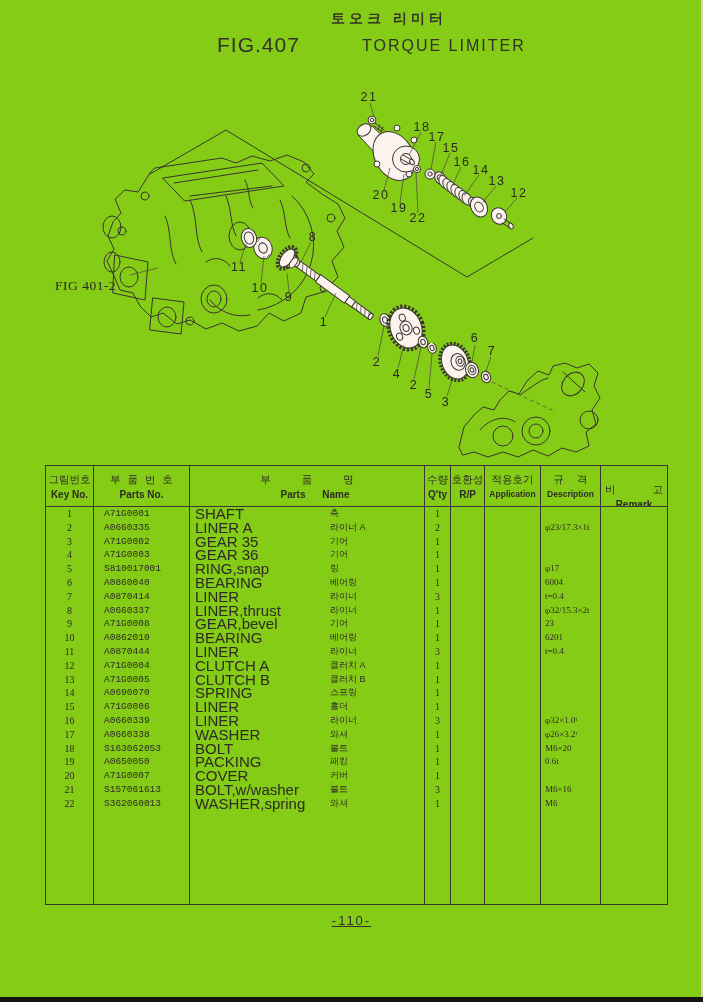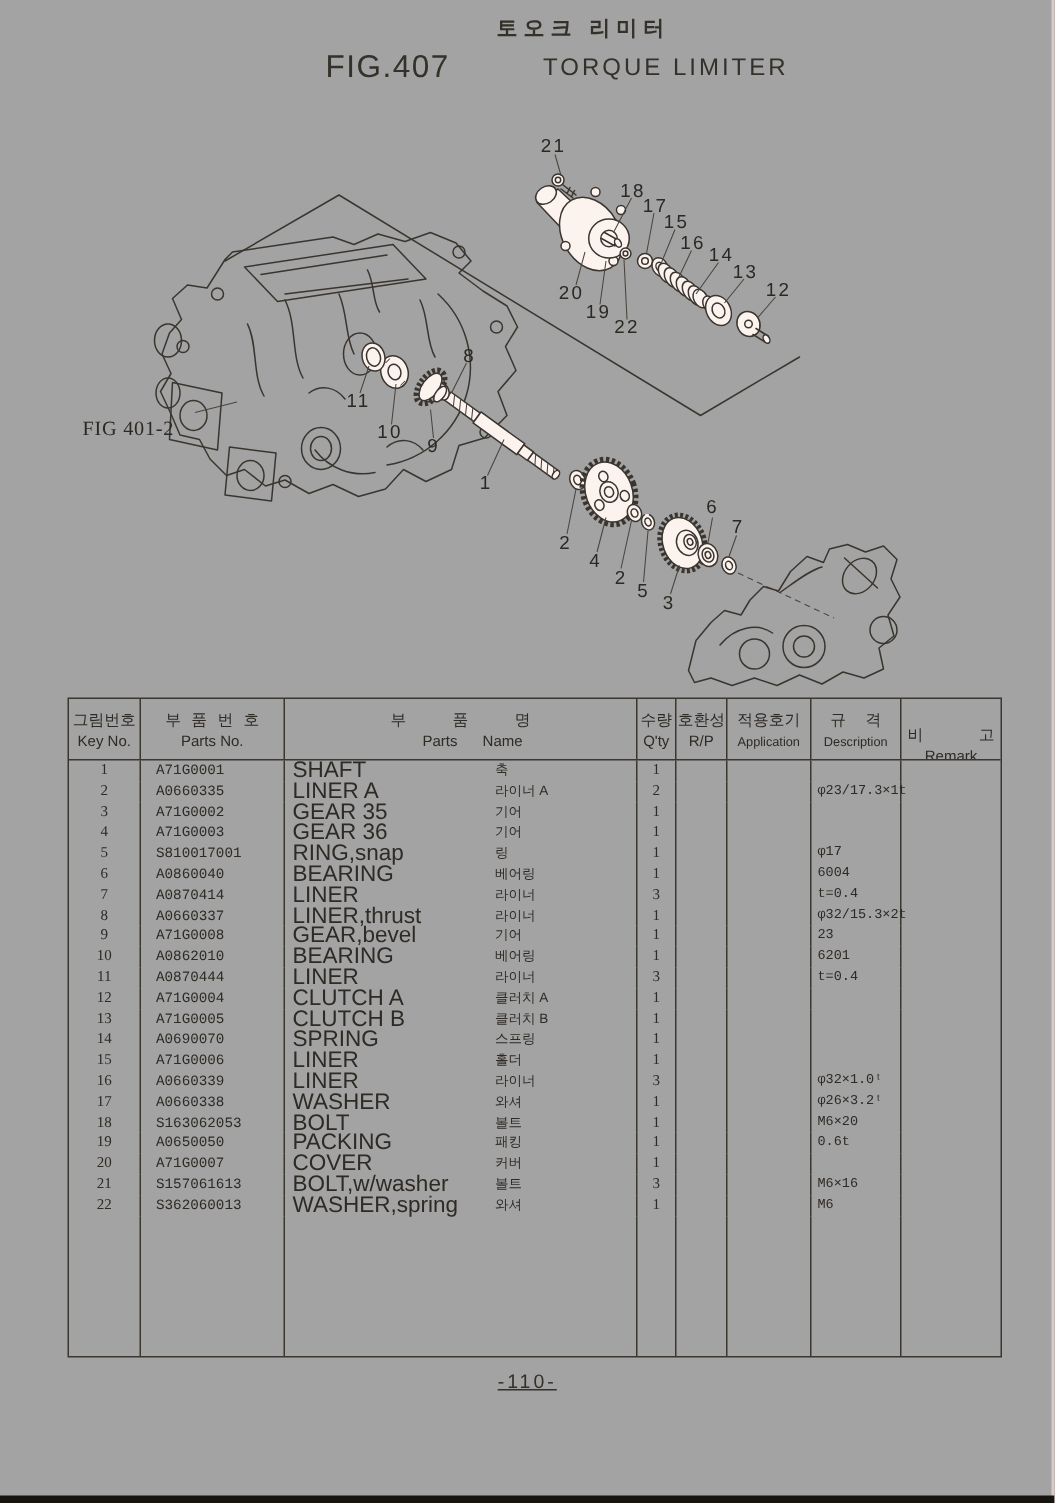--- a/index.html
+++ b/index.html
@@ -1,17 +1,17 @@
 <!DOCTYPE html>
 <html><head>
 <meta charset="utf-8">
 <style>
   html,body{margin:0;padding:0;}
   body{width:703px;height:1002px;position:relative;background:#f6ece8;font-family:"Liberation Sans",sans-serif;}
-  .page{position:absolute;inset:0;background:#a3a3a3;overflow:hidden;}
+  .page{position:absolute;inset:0;background:#84cc16;overflow:hidden;}
   .edge-bottom{position:absolute;left:0;right:0;bottom:0;height:5px;background:#17140f;}
   .edge-right{position:absolute;top:0;right:0;width:2px;height:100%;background:#d9ccc6;}
 
   
   .t-ko{position:absolute;left:331px;top:10px;font-size:14px;font-weight:700;letter-spacing:4px;color:#34302a;}
   .t-fig{position:absolute;left:217px;top:33px;font-size:21px;letter-spacing:1px;color:#34302a;font-family:"Liberation Sans",sans-serif;}
   .t-en{position:absolute;left:324px;top:37px;font-size:16px;letter-spacing:2px;color:#34302a;margin-left:38px;}
 
   
   svg.diagram{position:absolute;left:0;top:0;}
@@ -22,34 +22,34 @@
   .co{font-family:"Liberation Sans",sans-serif;font-size:12.5px;letter-spacing:1.5px;fill:#2c2924;}
   .ref{font-family:"Liberation Serif",serif;font-size:13.5px;letter-spacing:.5px;fill:#2c2924;}
 
   
   .ptable{position:absolute;left:45px;top:465px;width:621px;height:438px;border:1.6px solid #3b362f;display:flex;flex-direction:column;color:#2e2a25;}
   .grid8{display:grid;grid-template-columns:48px 96px 235px 26px 34px 56px 60px 1fr;}
   .thead{height:40px;border-bottom:1.2px solid #3b362f;}
   .hc{border-right:1.2px solid #3b362f;display:flex;flex-direction:column;align-items:center;justify-content:center;gap:2px;overflow:hidden;}
   .hc:last-child,.c:last-child{border-right:none;}
   .hko{font-size:10.5px;white-space:nowrap;}
-  .hen{font-size:10px;white-space:nowrap;}
+  .hen{font-size:10px;white-space:nowrap;font-weight:bold;}
   .ws-pno{word-spacing:4px;} .ws-pname{word-spacing:28px;} .ws-pname-en{word-spacing:14px;margin-left:16px;}
   .ws-desc{word-spacing:10px;text-align:right;} .ws-rem{word-spacing:34px;margin-top:20px;}
   .tbody{display:flex;flex-direction:column;flex:1;}
   .trow{height:13.8px;flex:0 0 13.8px;}
   .trow-fill{flex:1;}
   .c{border-right:1.2px solid #3b362f;font-size:10px;line-height:13.8px;white-space:nowrap;overflow:visible;}
   .c-key{text-align:center;font-family:"Liberation Serif",serif;}
   .c-pno{padding-left:10px;font-family:"Liberation Mono",monospace;font-size:9.5px;}
   .c-name{display:flex;}
   .c-name .en{width:135px;padding-left:5px;font-family:Liberation Sans, sans-serif;font-size:15px;}
   .c-name .ko{font-size:9px;}
   .c-qty{text-align:center;font-family:"Liberation Serif",serif;}
-  .c-desc{padding-left:4px;font-family:Liberation Mono, monospace;font-size:9px;}
+  .c-desc{padding-left:4px;font-family:Liberation Serif, serif;font-size:9px;}
   .c-rem{padding-left:4px;font-size:9px;}
 
   .footer{position:absolute;left:0;top:913px;width:100%;text-align:center;font-size:13px;letter-spacing:2px;color:#34302a;text-decoration:underline;}
 </style>
 </head>
 <body>
 
 <div class="page">
 
   <div class="t-ko">토오크 리미터</div>

